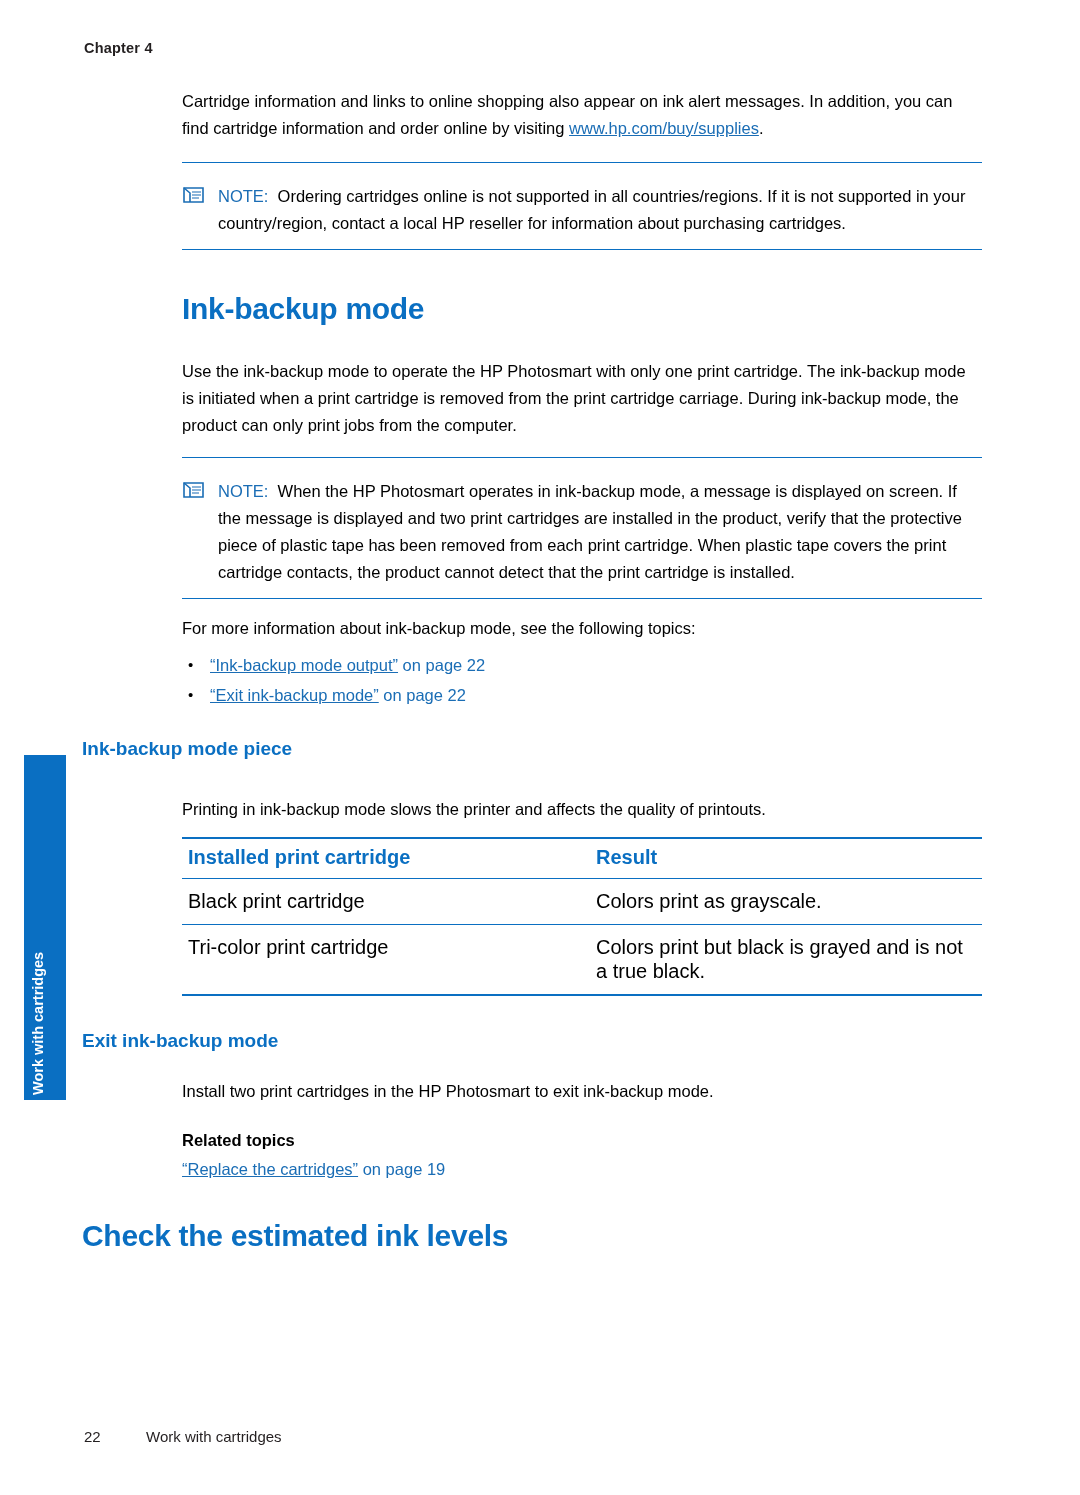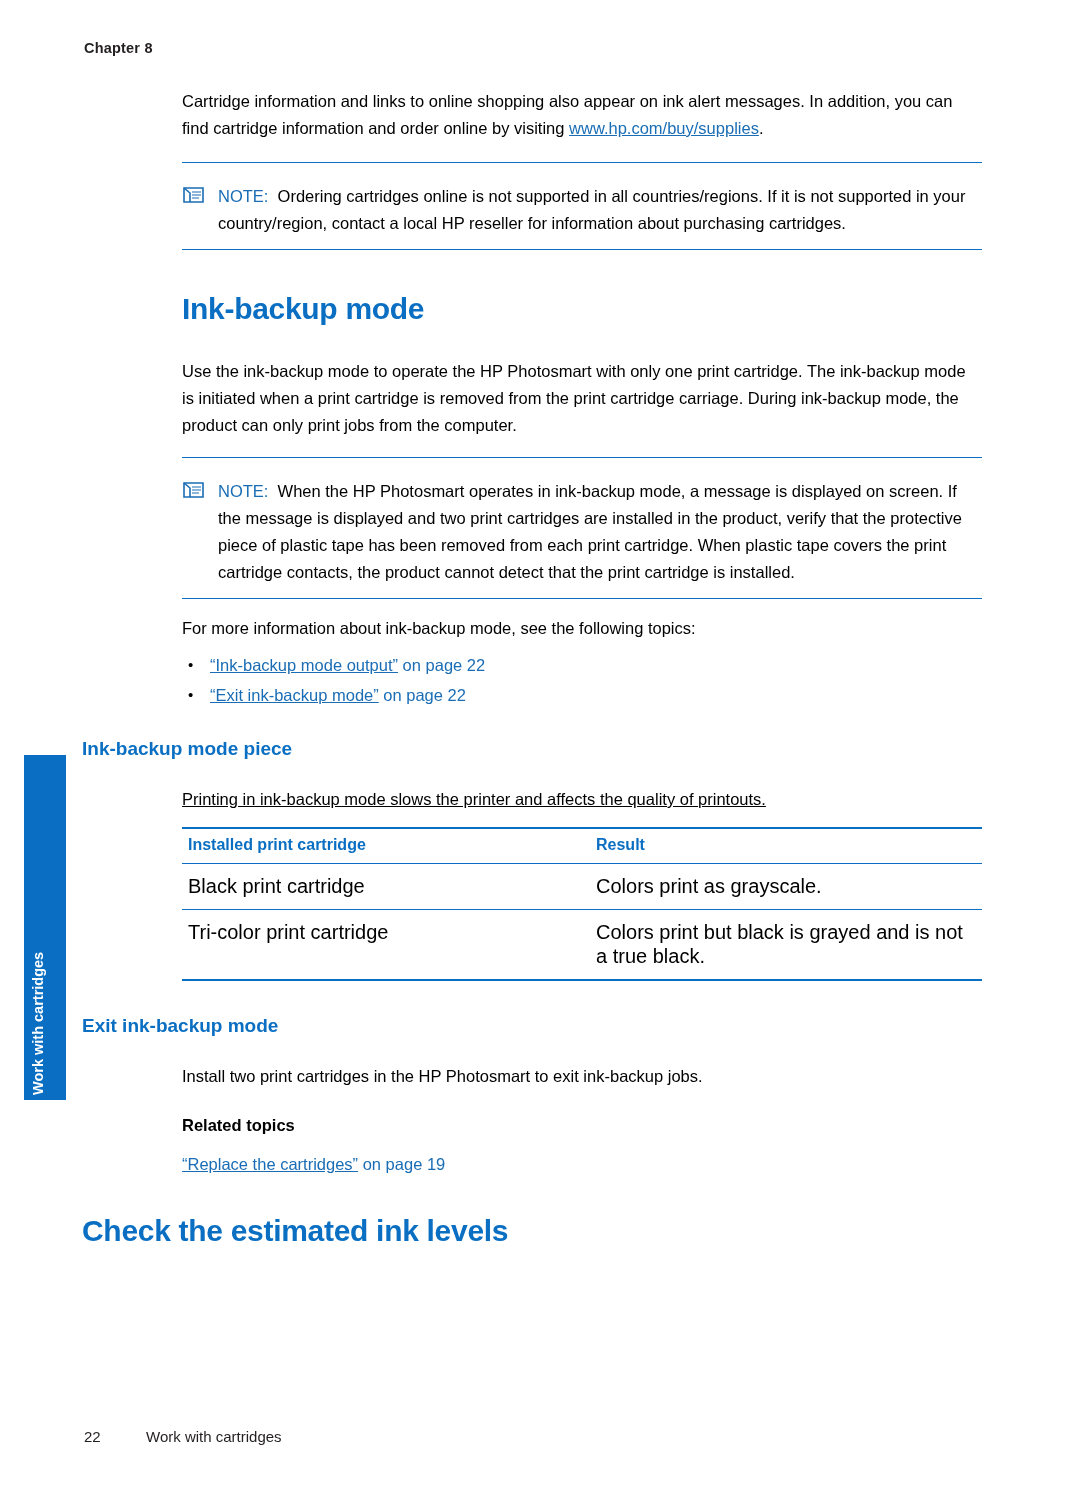--- a/index.html
+++ b/index.html
@@ -136,21 +136,21 @@
   ul.bullets li .ul { text-decoration: underline; }
 
   
   table.doc-table {
     border-collapse: collapse;
     width: 800px;
     margin-top: 14px;
   }
   table.doc-table th {
     text-align: left;
-    font-size: 16px;
+    font-size: 20px;
     font-weight: bold;
     color: #0a6fc2;
     padding: 7px 6px 9px 6px;
     border-top: 2.5px solid #0a6fc2;
     border-bottom: 1.2px solid #0a6fc2;
   }
   table.doc-table td {
     text-align: left;
     font-size: 20px;
     color: #000000;
@@ -174,21 +174,21 @@
     position: absolute;
     left: 146px;
     top: 1428px;
     font-size: 15px;
     color: #231f20;
   }
 </style>
 </head>
 <body>
 
-<div class="chapter-label">Chapter 8</div>
+<div class="chapter-label">Chapter 4</div>
 
 <div class="side-tab"></div>
 <div class="side-tab-rot">Work with cartridges</div>
 
 <div class="content">
 
   <p class="body"><span>Cartridge information and links to online shopping also appear on ink alert messages. In addition, you can find cartridge information and order online by visiting </span><a class="link" href="#">www.hp.com/buy/supplies</a><span>.</span></p>
 
   <div class="note" style="margin-top:20px;">
     <div class="note-inner">
@@ -222,21 +222,21 @@
 
   <p class="body" style="margin-top:16px;">For more information about ink-backup mode, see the following topics:</p>
 
   <ul class="bullets">
     <li><a class="pg" href="#"><span class="ul">“Ink-backup mode output”</span><span class="pg"> on page 22</span></a></li>
     <li><a class="pg" href="#"><span class="ul">“Exit ink-backup mode”</span><span class="pg"> on page 22</span></a></li>
   </ul>
 
   <h2 class="h2" style="margin-top:28px; margin-left:-100px;">Ink-backup mode piece</h2>
 
-  <p class="body" style="margin-top:26px;text-decoration:underline;">Printing in ink-backup mode slows the printer and affects the quality of printouts.</p>
+  <p class="body" style="margin-top:36px;">Printing in ink-backup mode slows the printer and affects the quality of printouts.</p>
 
   <table class="doc-table">
     <thead>
       <tr>
         <th class="col1">Installed print cartridge</th>
         <th>Result</th>
       </tr>
     </thead>
     <tbody>
       <tr>
@@ -245,25 +245,25 @@
       </tr>
       <tr class="last">
         <td class="col1">Tri-color print cartridge</td>
         <td>Colors print but black is grayed and is not a true black.</td>
       </tr>
     </tbody>
   </table>
 
   <h2 class="h2" style="margin-top:34px; margin-left:-100px;">Exit ink-backup mode</h2>
 
-  <p class="body" style="margin-top:26px;">Install two print cartridges in the HP Photosmart to exit ink-backup jobs.</p>
+  <p class="body" style="margin-top:26px;">Install two print cartridges in the HP Photosmart to exit ink-backup mode.</p>
 
   <h3 class="h3" style="margin-top:26px;">Related topics</h3>
 
-  <p class="body" style="margin-top:16px;"><a class="link" href="#">“Replace the cartridges”</a><span class="pg" style="color:#1a6db5;"> on page 19</span></p>
+  <p class="body" style="margin-top:6px;"><a class="link" href="#">“Replace the cartridges”</a><span class="pg" style="color:#1a6db5;"> on page 19</span></p>
 
   <h1 class="h1" style="margin-top:36px; margin-left:-100px;">Check the estimated ink levels</h1>
 
 
 </div>
 
 <div class="footer-pageno">22</div>
 <div class="footer-text">Work with cartridges</div>
 
 </body></html>

